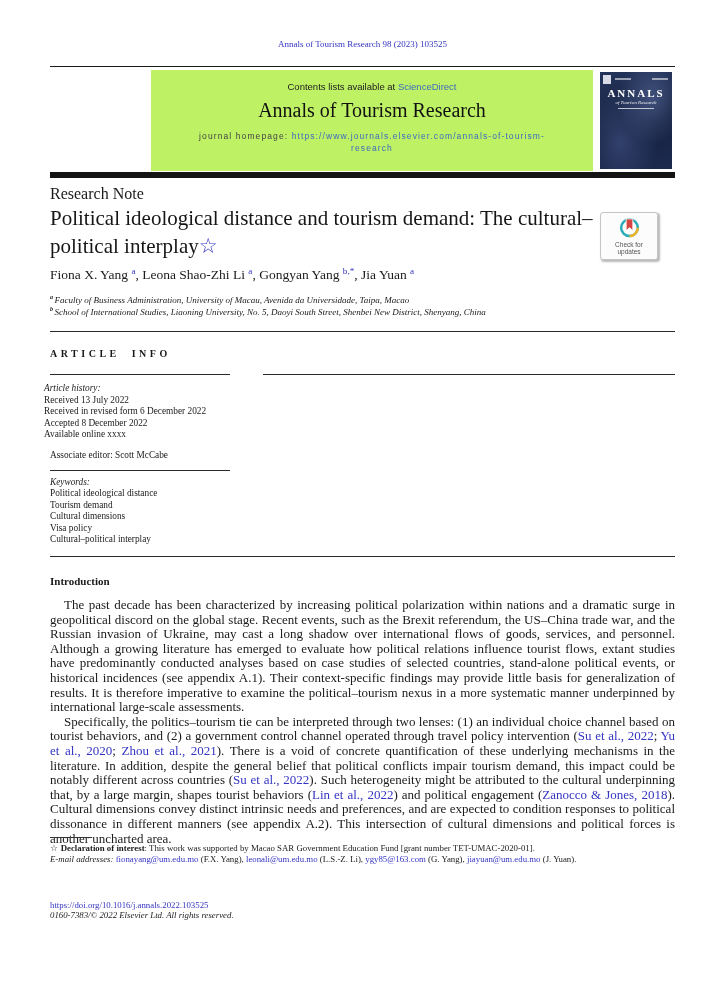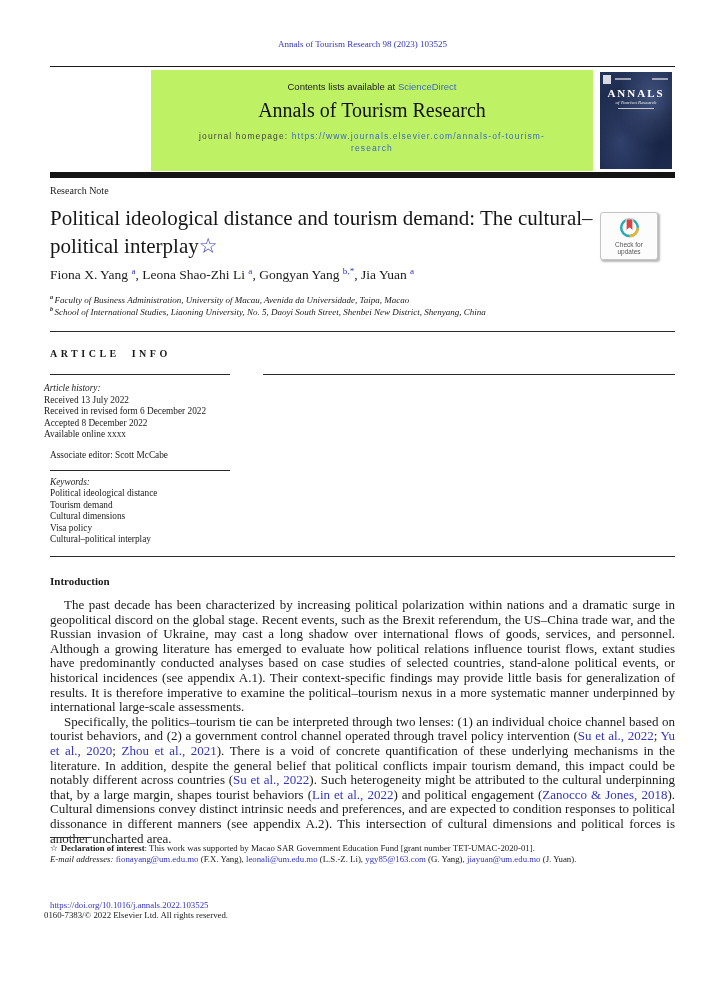--- a/index.html
+++ b/index.html
@@ -37,21 +37,21 @@
   .cover-logo-box{position:absolute;left:3px;top:3px;width:8px;height:9px;background:#e9e9f2;opacity:.92;}
   .cover-bar{position:absolute;top:6px;height:2px;background:rgba(255,255,255,.55);}
   .cover-bar.b1{left:15px;width:16px;}
   .cover-bar.b2{right:4px;width:16px;}
   .cover-title{margin-top:15px;font-size:11px;font-weight:700;letter-spacing:2px;}
   .cover-sub{font-size:5px;font-style:italic;opacity:.92;margin-top:1px;}
   .cover-rule{width:36px;height:1px;background:rgba(255,255,255,.7);margin:3px auto 0;}
 
   .black-bar{position:absolute;top:172px;left:50px;width:625px;height:6px;background:#141414;}
 
-  .research-note{position:absolute;top:185px;left:50px;font-size:10px;}
+  .research-note{position:absolute;top:185px;left:50px;font-size:16px;}
   .title{position:absolute;top:205px;left:50px;width:555px;margin:0;font-weight:400;
          font-size:21px;line-height:27.5px;color:#161616;}
   .crossmark{position:absolute;top:212px;left:600px;width:56px;height:46px;background:#fcfcfc;
              border:1px solid #c5c5c5;border-radius:3px;box-shadow:1.5px 1.5px 2px rgba(0,0,0,.28);
              text-align:center;cursor:pointer;}
   .crossmark svg{display:block;margin:3px auto 0;}
   .cm-text{font-family:"Liberation Sans",sans-serif;font-size:6.5px;color:#555;line-height:7px;}
 
   .authors{position:absolute;top:267px;left:50px;font-size:13.5px;}
   .affiliations{position:absolute;top:295px;left:50px;font-size:9px;font-style:italic;line-height:11.5px;}
@@ -69,21 +69,21 @@
   .rule-full{top:556px;left:50px;width:625px;}
 
   .section-heading{position:absolute;top:575px;left:50px;margin:0;font-size:11px;font-weight:700;}
   .body-text{position:absolute;top:598px;left:50px;width:625px;font-size:13px;
              line-height:14.6px;text-align:justify;}
   .body-text p{margin:0;text-indent:14px;}
 
   .fn-rule{position:absolute;top:837px;left:50px;width:42px;height:1px;background:#333;}
   .footnotes{position:absolute;top:843px;left:50px;width:625px;font-size:8.8px;line-height:11.4px;}
   .doi{position:absolute;top:900px;left:50px;font-size:8.8px;}
-  .copyright{position:absolute;top:910px;left:44px;font-size:8.8px;}
+  .copyright{position:absolute;top:910px;left:50px;font-size:8.8px;font-style:italic;}
 </style>
 </head>
 <body>
 
 <div class="page">
 
   <div class="journal-ref">Annals of Tourism Research 98 (2023) 103525</div>
   <div class="top-rule"></div>
 
   <div class="masthead">

